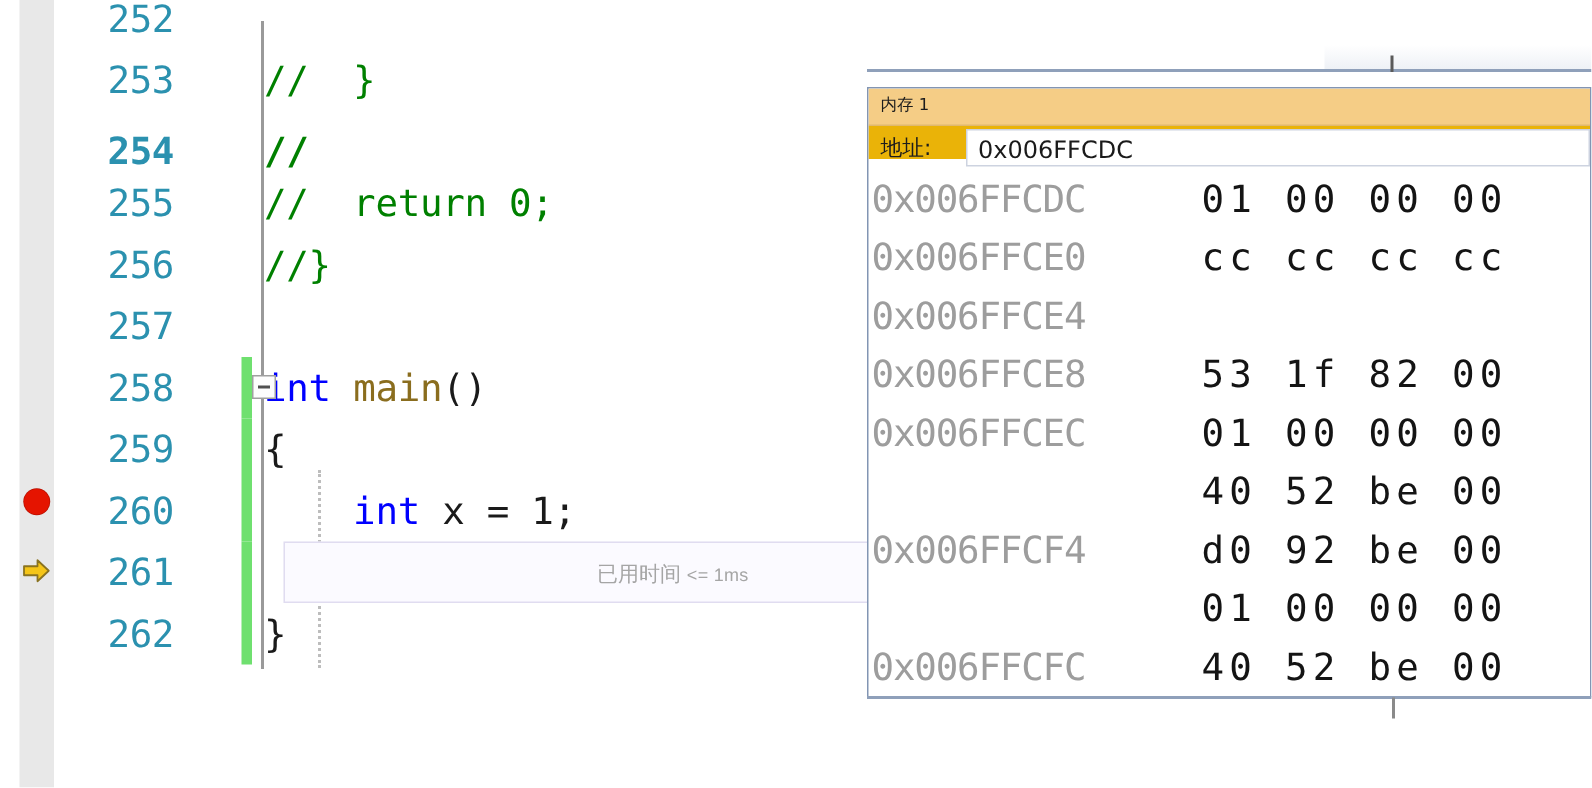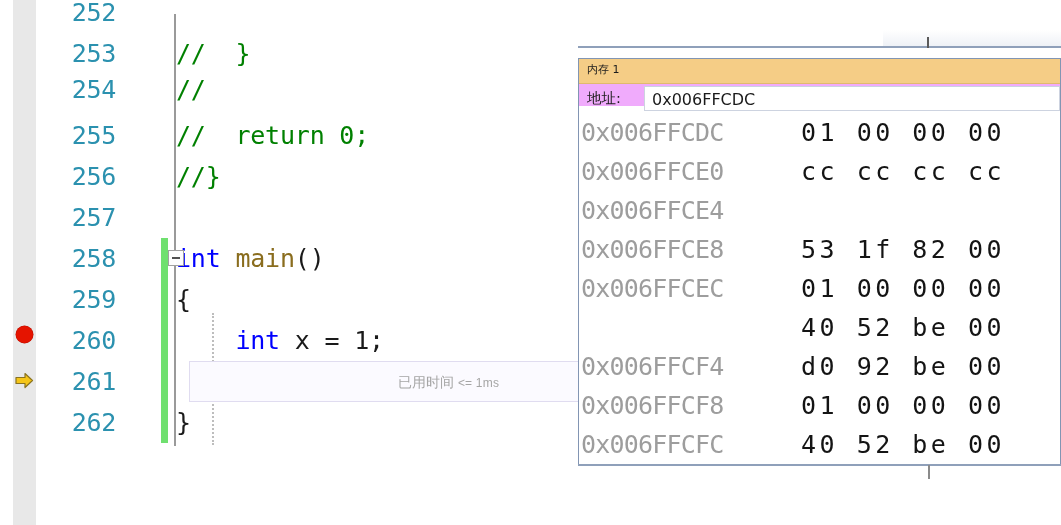--- a/index.html
+++ b/index.html
@@ -189,21 +189,21 @@
     font-size: 11px;
     color: #1c1c1c;
     font-family: "DejaVu Sans", sans-serif;
   }
   #mem-addrbar {
     position: absolute;
     left: 0;
     top: 25px;
     width: 481px;
     height: 22px;
-    background: #f0abfc;
+    background: #eab308;
     box-sizing: border-box;
     padding-left: 40px;
   }
   #mem-addr-label {
     position: absolute;
     left: 8px;
     top: 5px;
     font-size: 14.5px;
     color: #1c1c1c;
     font-family: "DejaVu Sans", sans-serif;
@@ -313,21 +313,21 @@
 
   <div id="code-rows">
       <div class="code-row" style="top: -8px;">
         <div class="lineno">252</div>
         <div class="codetext"></div>
       </div>
       <div class="code-row" style="top: 33px;">
         <div class="lineno">253</div>
         <div class="codetext"><span class="cmt">//  }</span></div>
       </div>
-      <div class="code-row" style="top: 69px;">
+      <div class="code-row" style="top: 80px; font-weight: bold;">
         <div class="lineno">254</div>
         <div class="codetext"><span class="cmt">//</span></div>
       </div>
       <div class="code-row" style="top: 115px;">
         <div class="lineno">255</div>
         <div class="codetext"><span class="cmt">//  return 0;</span></div>
       </div>
       <div class="code-row" style="top: 156px;">
         <div class="lineno">256</div>
         <div class="codetext"><span class="cmt">//}</span></div>
@@ -418,21 +418,20 @@
         <span class="mem-bytes">01 00 00 00</span>
       </div>
       <div class="mem-row">
         <span class="mem-bytes">40 52 be 00</span>
       </div>
       <div class="mem-row">
         <span class="mem-addr">0x006FFCF4</span>
         <span class="mem-bytes">d0 92 be 00</span>
       </div>
       <div class="mem-row">
-        <span class="mem-addr">0x006FFCF8</span>
         <span class="mem-bytes">01 00 00 00</span>
       </div>
       <div class="mem-row">
         <span class="mem-addr">0x006FFCFC</span>
         <span class="mem-bytes">40 52 be 00</span>
       </div>
     </div>
 </div>
 
 <div id="bottom-shade"></div>

